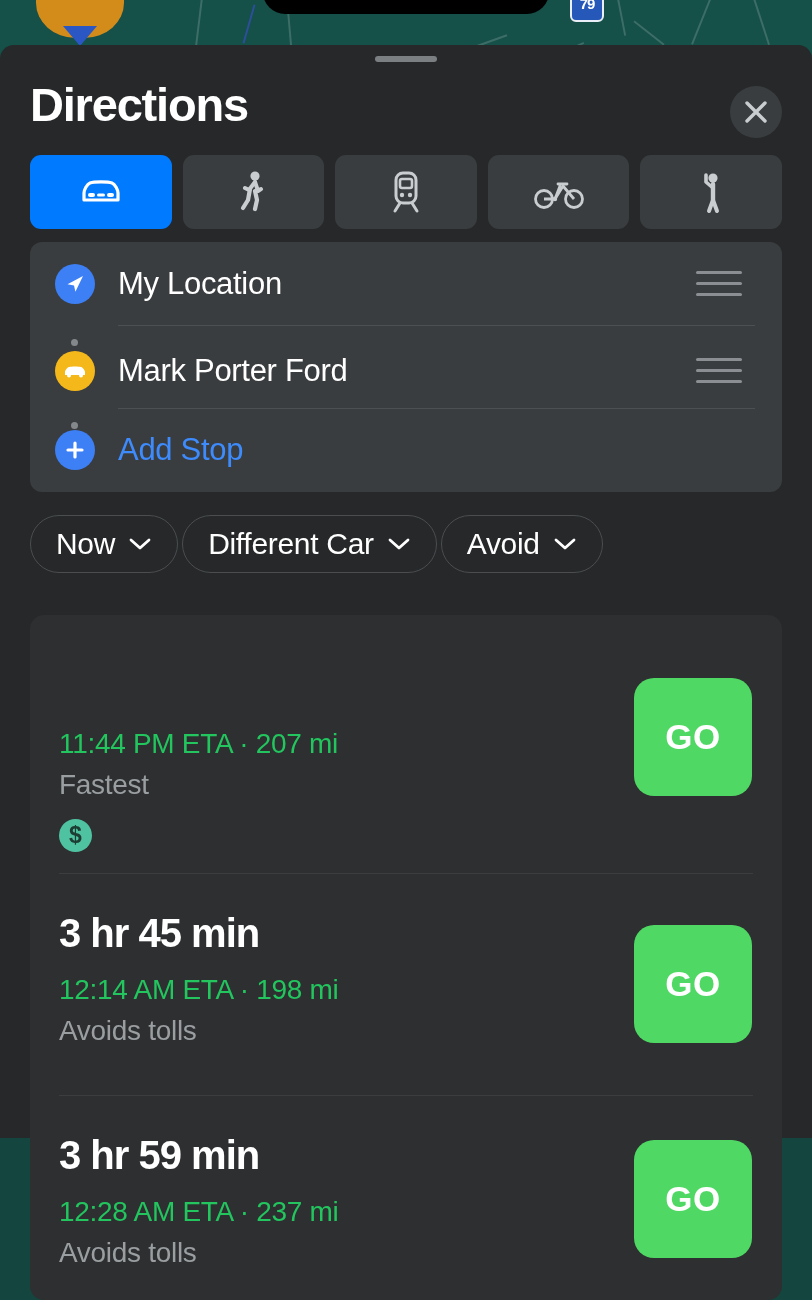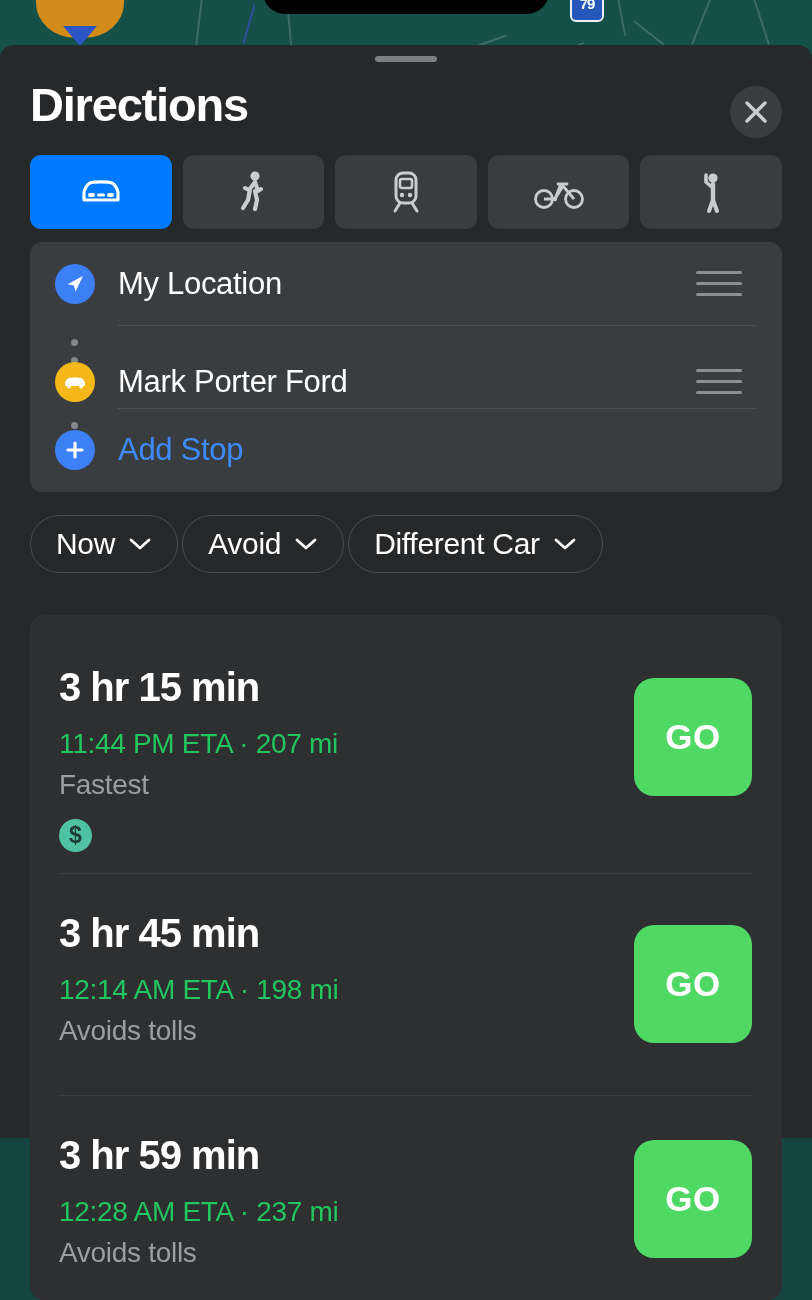--- a/index.html
+++ b/index.html
@@ -86,21 +86,21 @@
   
   .route-card {
     position:absolute; left:30px; top:197px; width:752px; height:250px;
     background:#3a3d3f; border-radius:12px;text-decoration:underline;
   }
   .route-row {
     position:absolute; left:0; width:752px; height:84px;
     display:flex; align-items:center;
   }
   .r1 { top:0; }
-  .r2 { top:98px;text-align:right; }
+  .r2 { top:87px;text-align:right; }
   .r3 { top:166px; }
   .row-icon {
     position:absolute; left:25px; top:50%; transform:translateY(-50%);
     width:40px; height:40px; border-radius:50%;
     display:flex; align-items:center; justify-content:center;
   }
   .ic-blue { background:#3d7ff5; }
   .ic-amber { background:#f5b81b; }
   .row-text {
     position:absolute; left:88px; top:50%; transform:translateY(-50%);
@@ -324,37 +324,36 @@
     </div>
 
     <div class="pills">
       <div class="pill">
         <span>Now</span>
         <svg class="chev" width="24" height="14" viewBox="0 0 24 14">
           <path d="M3 3 L12 11 L21 3" stroke="#fff" stroke-width="2.8" fill="none" stroke-linecap="round" stroke-linejoin="round"></path>
         </svg>
       </div>
       <div class="pill">
+        <span>Different Car</span>
+        <svg class="chev" width="24" height="14" viewBox="0 0 24 14">
+          <path d="M3 3 L12 11 L21 3" stroke="#fff" stroke-width="2.8" fill="none" stroke-linecap="round" stroke-linejoin="round"></path>
+        </svg>
+      </div>
+      <div class="pill">
         <span>Avoid</span>
         <svg class="chev" width="24" height="14" viewBox="0 0 24 14">
           <path d="M3 3 L12 11 L21 3" stroke="#fff" stroke-width="2.8" fill="none" stroke-linecap="round" stroke-linejoin="round"></path>
         </svg>
       </div>
-      <div class="pill">
-        <span>Different Car</span>
-        <svg class="chev" width="24" height="14" viewBox="0 0 24 14">
-          <path d="M3 3 L12 11 L21 3" stroke="#fff" stroke-width="2.8" fill="none" stroke-linecap="round" stroke-linejoin="round"></path>
-        </svg>
-      </div>
     </div>
 
     <div class="routes">
 
       <div class="route-opt o1">
-        <div class="opt-dur">3 hr 15 min</div>
         <div class="opt-eta">11:44 PM ETA · 207 mi</div>
         <div class="opt-label">Fastest</div>
         <div class="opt-toll">
           <div class="toll-badge">$</div>
         </div>
         <div class="go-btn">GO</div>
       </div>
       <div class="opt-divider od1"></div>
 
       <div class="route-opt o2">

